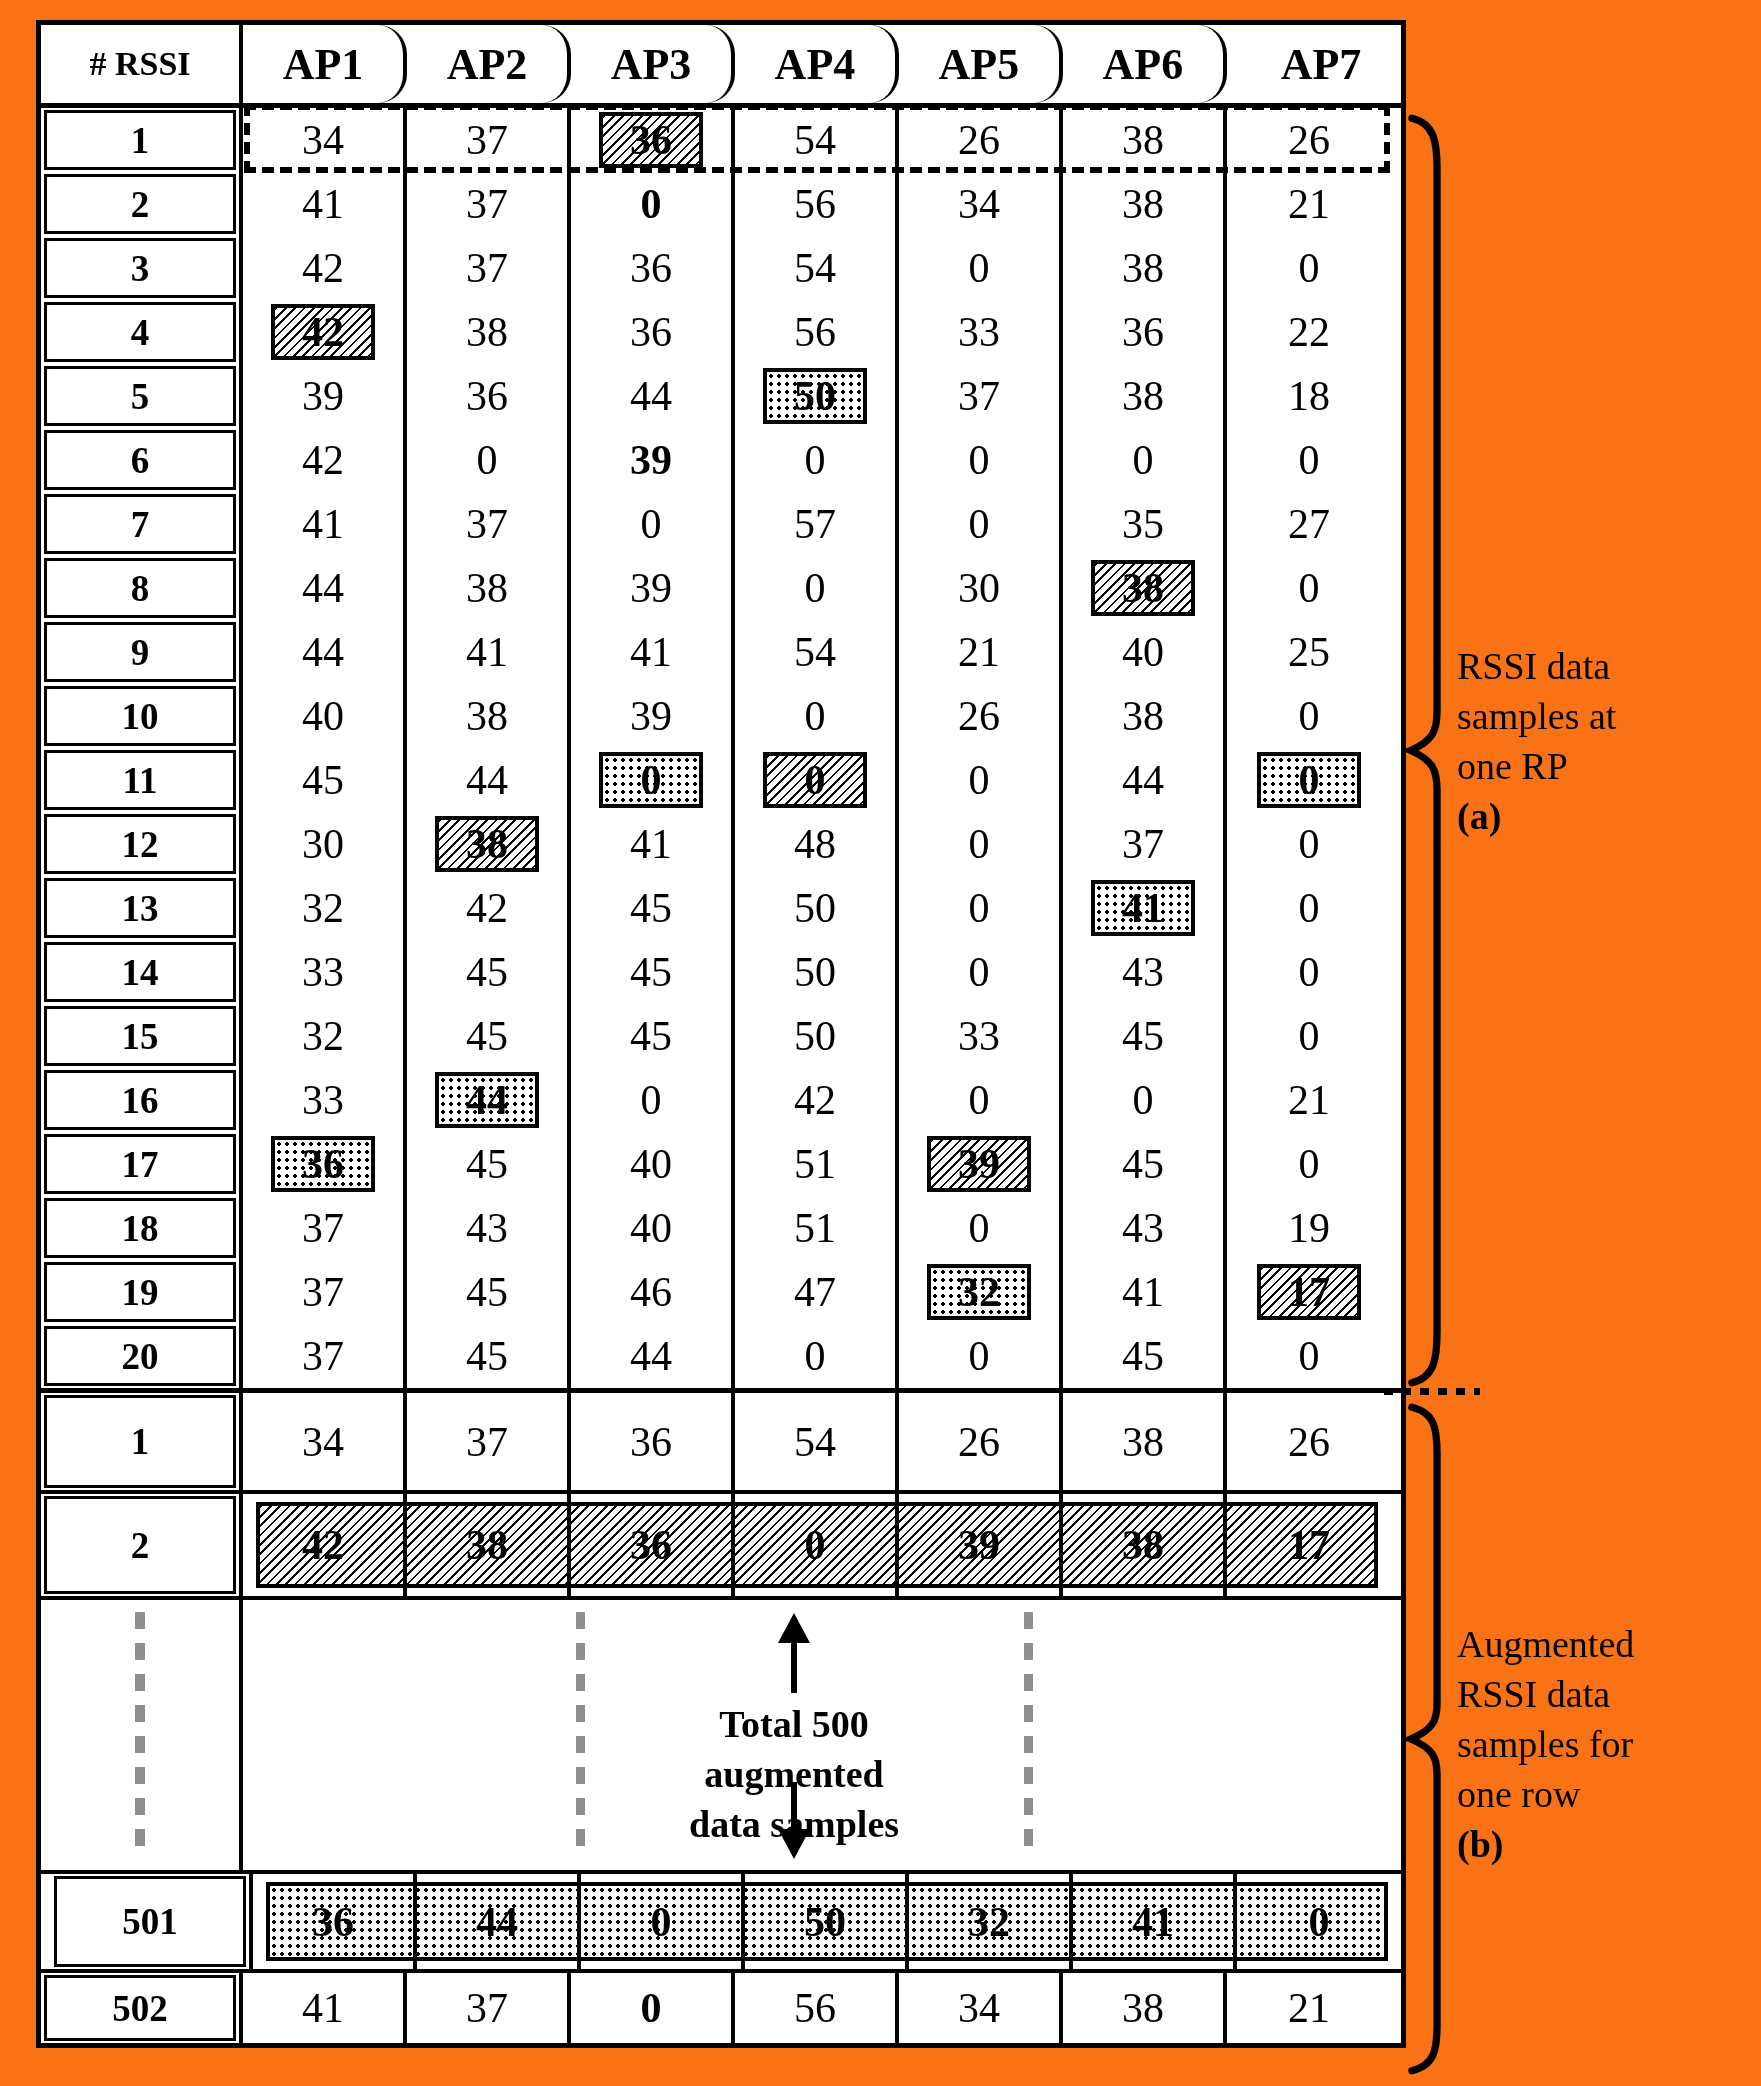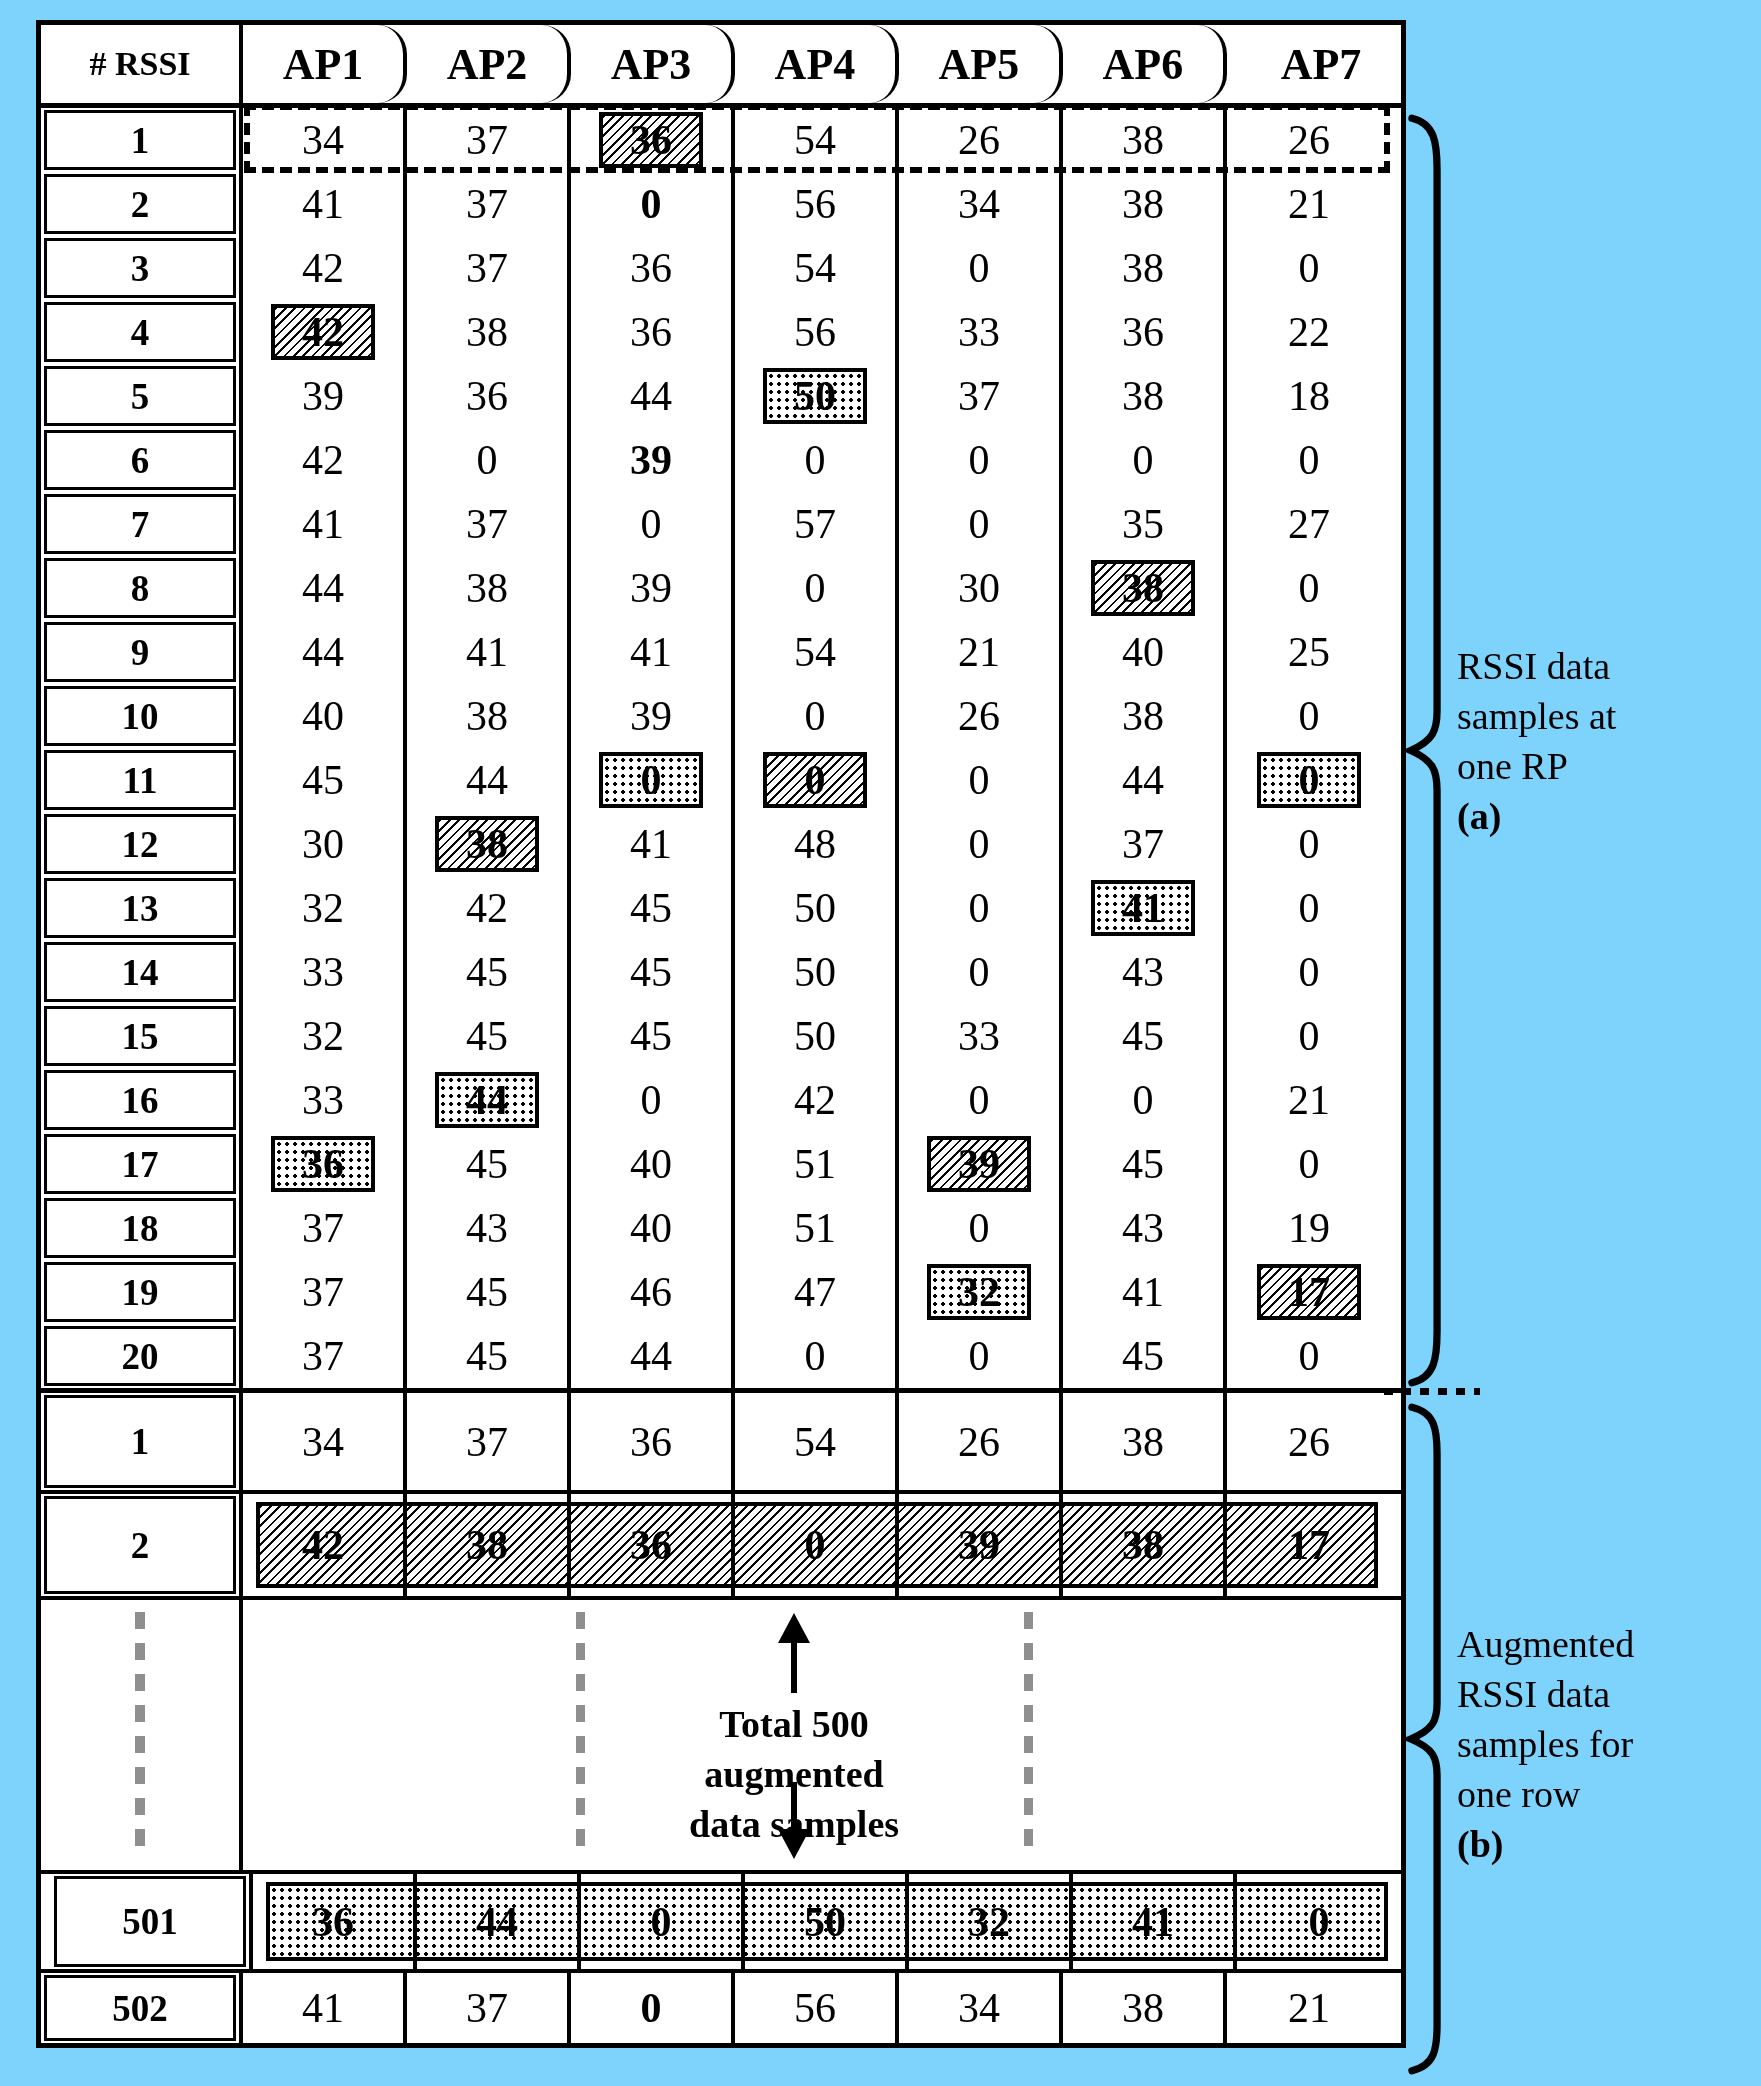--- a/index.html
+++ b/index.html
@@ -1,17 +1,17 @@
 <!DOCTYPE html>
 <html style="font-size:10.6px"><head>
 <meta charset="utf-8">
 <style>
   html,body{margin:0;padding:0;background:#fff;}
   *{box-sizing:border-box;}
-  .page{position:relative;width:1762px;height:2087px;background:#7dd3fc;
+  .page{position:relative;width:1762px;height:2087px;background:#f97316;
         font-family:"Liberation Serif","DejaVu Serif",serif;color:#000;overflow:hidden;}
 
   
   .rssi-table{position:absolute;left:36px;top:20px;border:5.3px solid #000;background:#fff;}
   .left-col{width:198px;}
   .right-wrap{width:1152px;border-left:4.6px solid #000;display:flex;}
 
   
   .header-row{display:flex;height:83px;border-bottom:5.3px solid #000;}
   .num-header{display:flex;align-items:center;justify-content:center;

